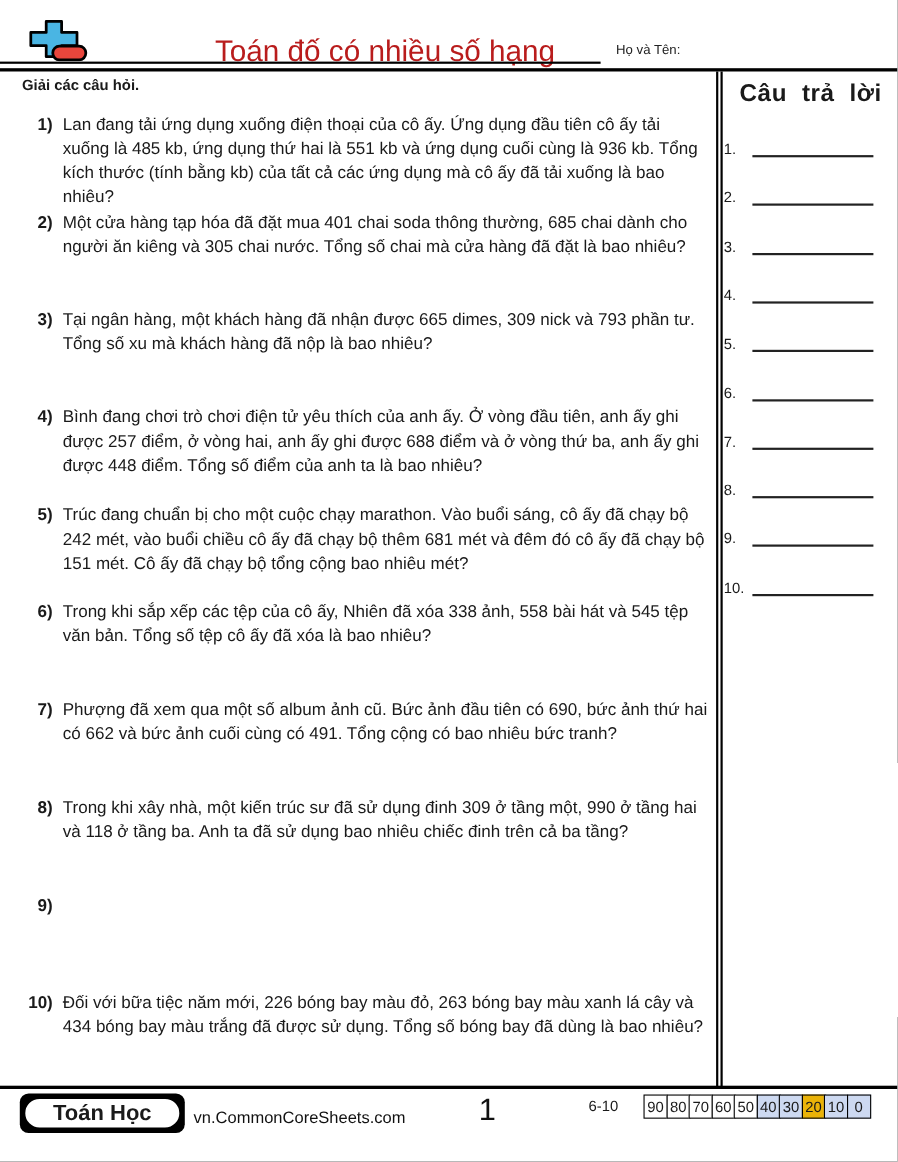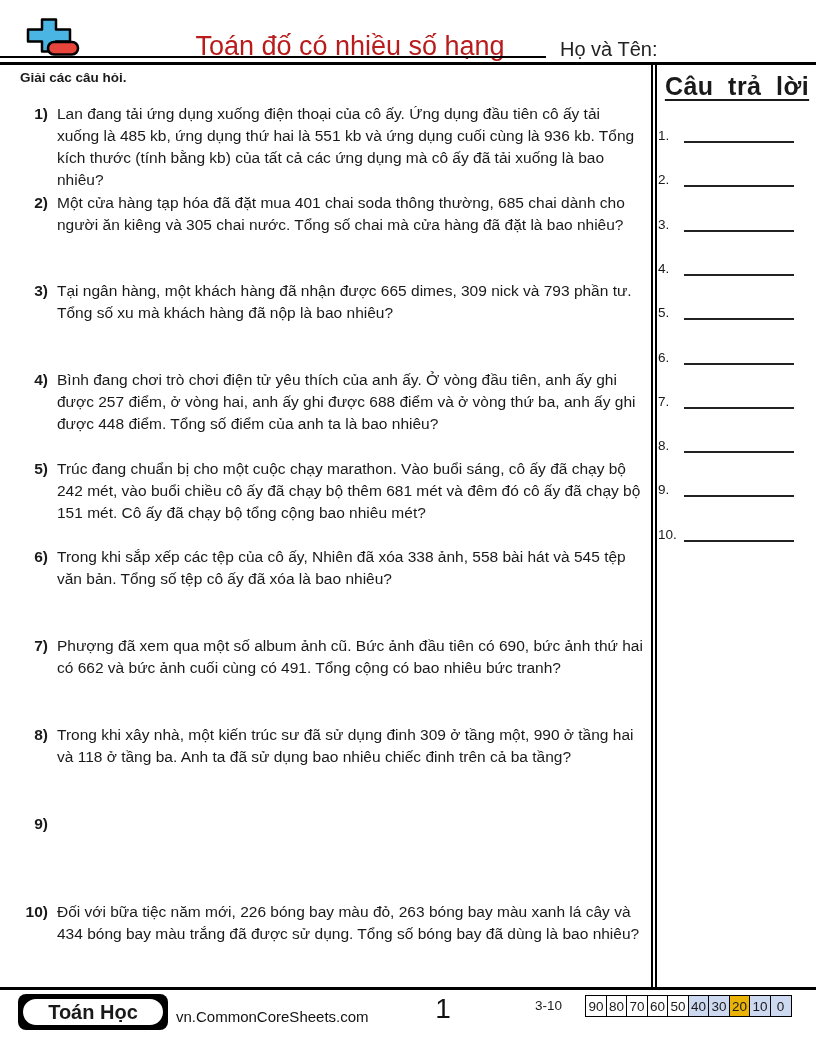--- a/index.html
+++ b/index.html
@@ -15,21 +15,21 @@
     overflow: hidden;
   }
 
   
   .logo { position: absolute; left: 26px; top: 18px; }
   .page-title {
     position: absolute; left: 0; top: 31px; width: 700px;
     text-align: center; font-size: 27px; color: #b91c1c;
   }
   .name-label {
-    position: absolute; left: 560px; top: 38px; font-size: 20px; color: #222;
+    position: absolute; left: 560px; top: 38px; font-size: 12px; color: #222;
   }
   .header-thin-line {
     position: absolute; left: 0; top: 56px; width: 546px; height: 2px; background: #000;
   }
   .header-thick-line {
     position: absolute; left: 0; top: 62px; width: 816px; height: 3px; background: #000;
   }
   .instructions {
     position: absolute; left: 20px; top: 70px; font-size: 13.5px; font-weight: bold;
   }
@@ -50,22 +50,22 @@
     flex: 0 0 48px; text-align: right; font-weight: bold;
     font-size: 15.5px; line-height: 22px;
   }
   .q-text {
     margin-left: 9px; width: 588px; font-size: 15.5px; line-height: 22px;
   }
 
   
   .answers-heading {
     position: absolute; left: 658px; top: 72px; width: 158px;
-    text-align: center; font-size: 25px; font-weight: bold;
-    text-decoration: underline; text-underline-offset: 4px;
+    text-align: center; font-size: 22px; font-weight: bold;
+    text-underline-offset: 4px;
     text-decoration-thickness: 2px; word-spacing: 7px; letter-spacing: 0.5px;
   }
   .answers-rows { position: absolute; left: 658px; top: 124px; width: 158px; }
   .answer-row {
     position: absolute; left: 0; display: flex; align-items: flex-end; height: 19px;
   }
   .a-number { font-size: 13.5px; width: 26px; }
   .answer-line {
     width: 110px; height: 17px; border-bottom: 2px solid #222;
   }
@@ -245,21 +245,21 @@
       <span class="answer-line"></span>
     </div>
   </div>
 
   <div class="footer-line"></div>
   <div class="subject-badge">
     <div class="subject-badge-pill">Toán Học</div>
   </div>
   <div class="website">vn.CommonCoreSheets.com</div>
   <div class="page-number">1</div>
-  <div class="score-label">3-10</div>
+  <div class="score-label">6-10</div>
   <div class="score-grid" id="score-grid">
     <div class="score-cell">90</div>
 
     <div class="score-cell">80</div>
 
     <div class="score-cell">70</div>
 
     <div class="score-cell">60</div>
 
     <div class="score-cell">50</div>

